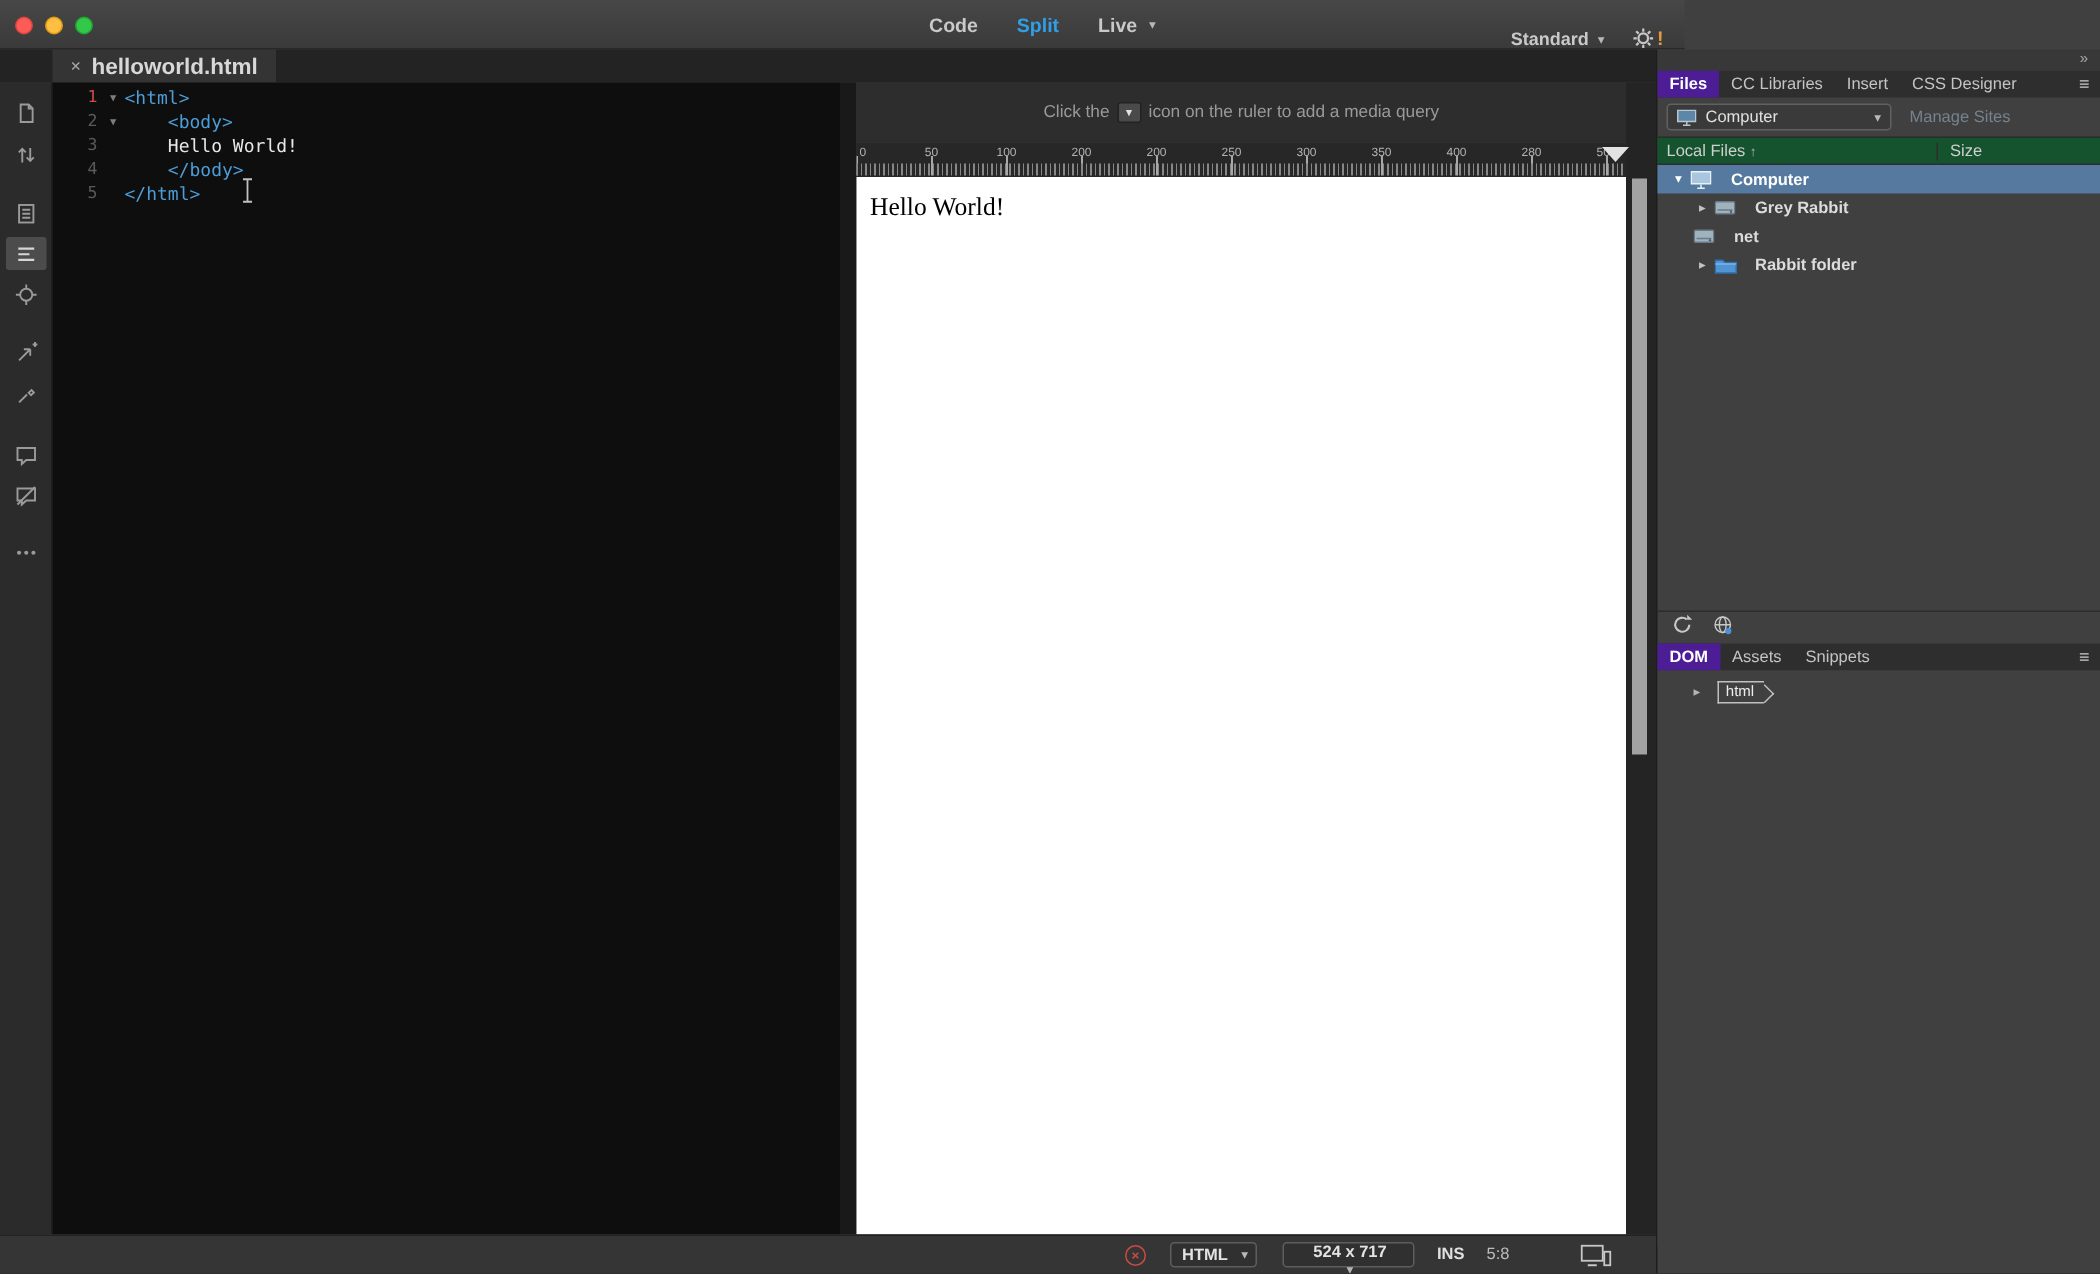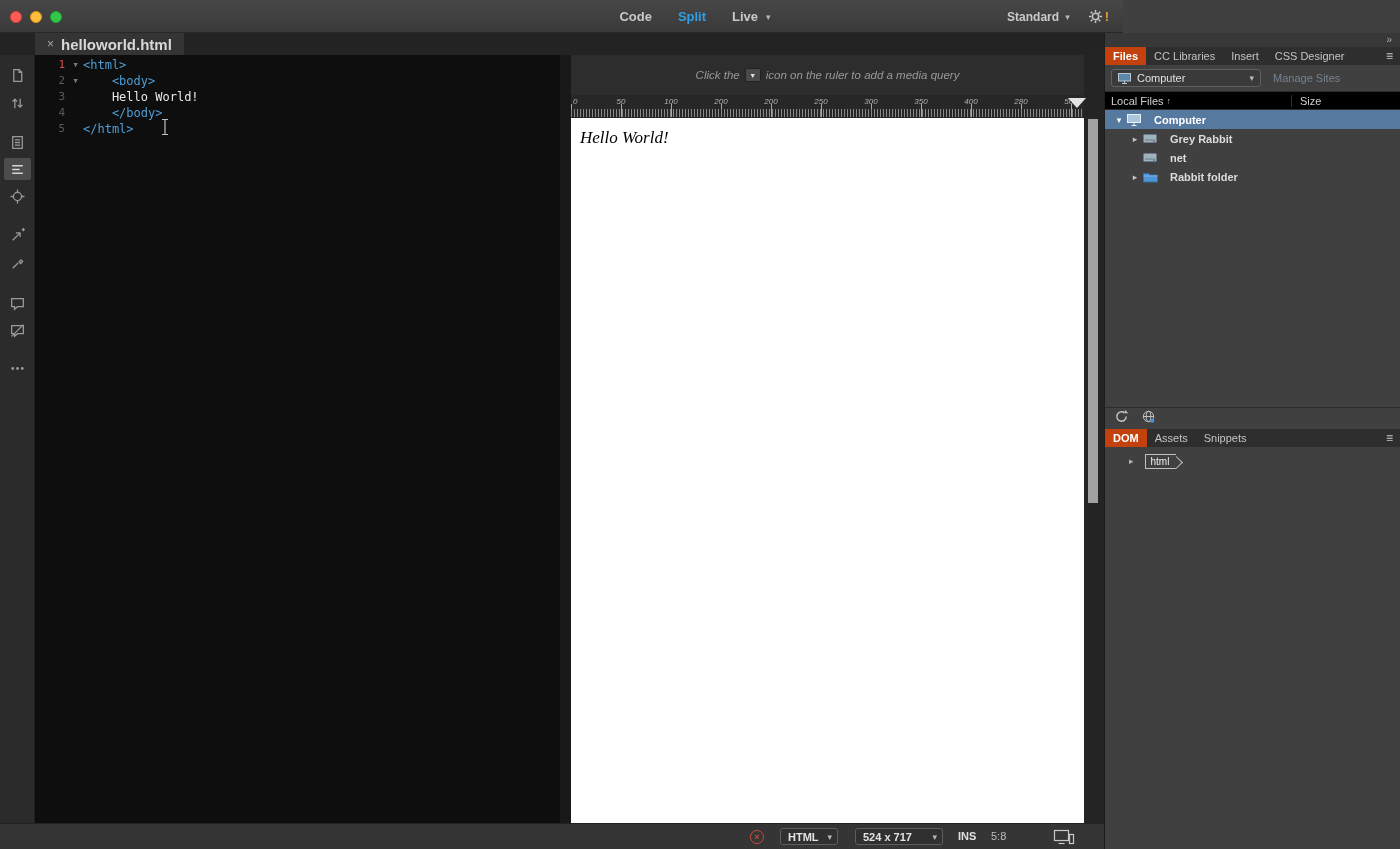--- a/index.html
+++ b/index.html
@@ -11,21 +11,21 @@
   .titlebar{position:absolute;left:0;top:0;width:1123px;height:33px;background:linear-gradient(#474747,#3a3a3a);border-bottom:1px solid #272727;}
   .traffic{position:absolute;left:10px;top:11px;display:flex;gap:8px;}
   .tl{width:12px;height:12px;border-radius:50%;}
   .tl.red{background:#fc5b57;border:1px solid #d8443f;}
   .tl.yellow{background:#fdbe41;border:1px solid #dd9c12;}
   .tl.green{background:#34c84a;border:1px solid #1fa62f;}
   .view-switcher{position:absolute;left:0;top:0;width:1390px;height:33px;display:flex;align-items:center;justify-content:center;gap:26px;font-size:13px;font-weight:bold;color:#c9c9c9;}
   .vs-live{display:flex;align-items:center;gap:8px;}
   .vs-active{color:#2f9fe6;}
   .chev{font-size:9px;color:#b8b8b8;}
-  .tb-right{position:absolute;right:14px;top:0;height:33px;display:flex;align-items:center;gap:18px;}
+  .tb-right{position:absolute;right:14px;top:0;height:33px;display:flex;align-items:flex-end;gap:18px;}
   .workspace{display:flex;align-items:center;gap:6px;font-size:12px;font-weight:bold;color:#c9c9c9;}
   .gear-group{display:flex;align-items:center;gap:2px;}
   .alert-mark{color:#e8973a;font-weight:bold;font-size:13px;}
 
   
   .tabbar{position:absolute;left:0;top:33px;width:1104px;height:22px;background:#232323;}
   .doc-tab{position:absolute;left:35px;top:0;height:22px;padding:0 12px;background:#343434;display:flex;align-items:center;gap:7px;}
   .tab-close{color:#a8a8a8;font-size:12px;line-height:1;cursor:default;}
   .tab-name{color:#d8d8d8;font-size:15px;font-weight:bold;}
 
@@ -42,21 +42,21 @@
   .gnum.err{color:#d14d4d;}
   .gfold{width:15px;text-align:center;color:#7d7d7d;font-size:7px;line-height:16px;}
   .ctext{white-space:pre;text-align:center;}
   .ctext.tag{color:#4d9ed8;}
   .ctext.plain{color:#e8e8e8;}
   .ibeam{position:absolute;left:125px;top:63px;}
 
   .splitter{position:absolute;left:560px;top:55px;width:11px;height:768px;background:#191919;}
 
   
-  .live-pane{position:absolute;left:571px;top:55px;width:513px;height:768px;font-style:italic;}
+  .live-pane{position:absolute;left:571px;top:55px;width:513px;height:768px;}
   .mq-bar{height:40px;background:#2d2d2d;display:flex;align-items:center;justify-content:center;gap:5px;color:#9a9a9a;font-size:11.5px;}
   .mq-badge{display:inline-flex;width:16px;height:14px;background:#4a4a4a;border:1px solid #222;border-radius:2px;align-items:center;justify-content:center;font-size:7px;color:#e2e2e2;}
   .ruler{position:relative;height:23px;background:#272727;}
   .rlab{position:absolute;top:2px;font-size:8px;color:#b2b2b2;transform:translateX(-50%);}
   .rlab.first{transform:none;}
   .comb50{position:absolute;left:0;right:0;bottom:1px;height:13px;background:repeating-linear-gradient(90deg,#a8a8a8 0,#a8a8a8 1px,transparent 1px,transparent 50px);}
   .comb{position:absolute;left:0;right:0;bottom:1px;height:8px;background:repeating-linear-gradient(90deg,#878787 0,#878787 1px,transparent 1px,transparent 3px);}
   .mq-marker{position:absolute;left:497px;top:3px;z-index:6;width:18px;}
   .mq-stem{width:3px;height:6px;background:#e3e3e3;margin:0 auto;}
   .mq-tri{width:0;height:0;border-left:9px solid transparent;border-right:9px solid transparent;border-top:10px solid #e3e3e3;margin:0 auto;}
@@ -65,27 +65,27 @@
   
   .vscroll{position:absolute;left:1084px;top:55px;width:20px;height:768px;background:#242424;}
   .vthumb{position:absolute;left:4px;top:64px;width:10px;height:384px;background:#a2a2a2;}
 
   
   .sidebar{position:absolute;left:1104px;top:33px;width:296px;height:816px;background:#404040;border-left:1px solid #1d1d1d;display:flex;flex-direction:column;}
   .ph{height:14px;background:#383838;position:relative;}
   .ph-collapse{position:absolute;right:8px;top:0;color:#a8a8a8;font-size:10px;line-height:14px;}
   .ptabs{height:18px;background:#2e2e2e;display:flex;align-items:stretch;font-size:11px;}
   .ptab{padding:3px 8px 0 8px;color:#c4c4c4;}
-  .ptab.active{background:#c2410c;color:#ffffff;font-weight:bold;}
+  .ptab.active{background:#4c1d95;color:#ffffff;font-weight:bold;}
   .pmenu{margin-left:auto;padding:2px 7px 0 0;color:#c8c8c8;font-size:12px;}
   .site-row{height:26px;display:flex;align-items:center;gap:12px;padding:0 6px;}
   .select-box{width:150px;height:18px;background:#3a3a3a;border:1px solid #616161;border-radius:3px;display:flex;align-items:center;gap:6px;padding:0 6px;}
   .select-box .sel-label{flex:1;font-size:11px;color:#e0e0e0;}
   .manage-sites{font-size:11px;color:#76828e;}
-  .col-head{height:19px;background:#000000;border-top:1px solid #2d2d2d;border-bottom:1px solid #2d2d2d;display:flex;align-items:center;font-size:11px;color:#cfcfcf;}
+  .col-head{height:19px;background:#14532d;border-top:1px solid #2d2d2d;border-bottom:1px solid #2d2d2d;display:flex;align-items:center;font-size:11px;color:#cfcfcf;}
   .ch-local{width:186px;padding-left:6px;display:flex;align-items:center;gap:3px;}
   .ch-size{flex:1;border-left:1px solid #2d2d2d;padding-left:8px;}
   .sort-arrow{font-size:9px;color:#b5b5b5;}
   .tree{}
   .trow{height:19px;display:flex;align-items:center;font-size:11px;font-weight:bold;color:#dcdcdc;}
   .trow.selected{background:#55799f;color:#ffffff;}
   .texp{width:16px;text-align:center;color:#c2c2c2;font-size:9px;}
   .ticon{width:18px;display:flex;align-items:center;}
   .tlabel{margin-left:9px;}
   .tree-spacer{height:221px;}
@@ -93,21 +93,21 @@
   .dom-body{height:384px;background:#404040;padding-top:7px;display:flex;align-items:flex-start;}
   .dom-exp{margin-left:24px;color:#b5b5b5;font-size:9px;line-height:15px;}
   .tag-box{position:relative;margin-left:11px;border:1px solid #c0c0c0;border-right:none;padding:0 7px 1px 5px;font-size:10px;color:#ececec;height:15px;line-height:13px;}
   .tag-point{position:absolute;right:-5px;top:2.6px;width:9px;height:9px;border-top:1px solid #c0c0c0;border-right:1px solid #c0c0c0;transform:rotate(45deg);background:#404040;}
 
   
   .bottombar{position:absolute;left:0;top:823px;width:1104px;height:26px;background:#353535;border-top:1px solid #222222;}
   .err-badge{position:absolute;left:750px;top:6px;width:14px;height:14px;border:1.5px solid #cb4a41;border-radius:50%;color:#cb4a41;font-size:9px;font-weight:bold;display:flex;align-items:center;justify-content:center;}
   .sb-select{position:absolute;top:4px;height:17px;background:#303030;border:1px solid #5e5e5e;border-radius:3px;display:flex;align-items:center;justify-content:space-between;padding:0 5px 0 7px;font-size:11px;color:#e3e3e3;font-weight:bold;}
   .sb-doctype{left:780px;width:58px;}
-  .sb-size{left:855px;width:88px;}
+  .sb-size{left:855px;width:88px;flex-direction:column;}
   .sb-ins{position:absolute;left:958px;top:6px;font-size:11px;font-weight:bold;color:#e0e0e0;}
   .sb-pos{position:absolute;left:991px;top:6px;font-size:11px;color:#bcbcbc;}
   .sb-winicon{position:absolute;left:1053px;top:4px;}
 </style>
 </head>
 <body>
 
 <div class="app">
 
   <div class="titlebar">
@@ -325,21 +325,21 @@
         <span class="texp">▸</span>
         <span class="ticon">
             <svg width="14" height="11" viewBox="0 0 14 11">
               <rect x="0.5" y="1.5" width="13" height="8" rx="1" fill="#9fb3bf" stroke="#6b7a85"></rect>
               <path d="M2 7h10" stroke="#6b7a85"></path>
               <circle cx="11" cy="8.2" r="0.8" fill="#46606e"></circle>
             </svg>
           </span>
         <span class="tlabel">Grey Rabbit</span>
       </div>
-      <div class="trow" style="padding-left:22px">
+      <div class="trow" style="padding-left:8px">
         <span class="texp"></span>
         <span class="ticon">
             <svg width="14" height="11" viewBox="0 0 14 11">
               <rect x="0.5" y="1.5" width="13" height="8" rx="1" fill="#9fb3bf" stroke="#6b7a85"></rect>
               <path d="M2 7h10" stroke="#6b7a85"></path>
               <circle cx="11" cy="8.2" r="0.8" fill="#46606e"></circle>
             </svg>
           </span>
         <span class="tlabel">net</span>
       </div>

